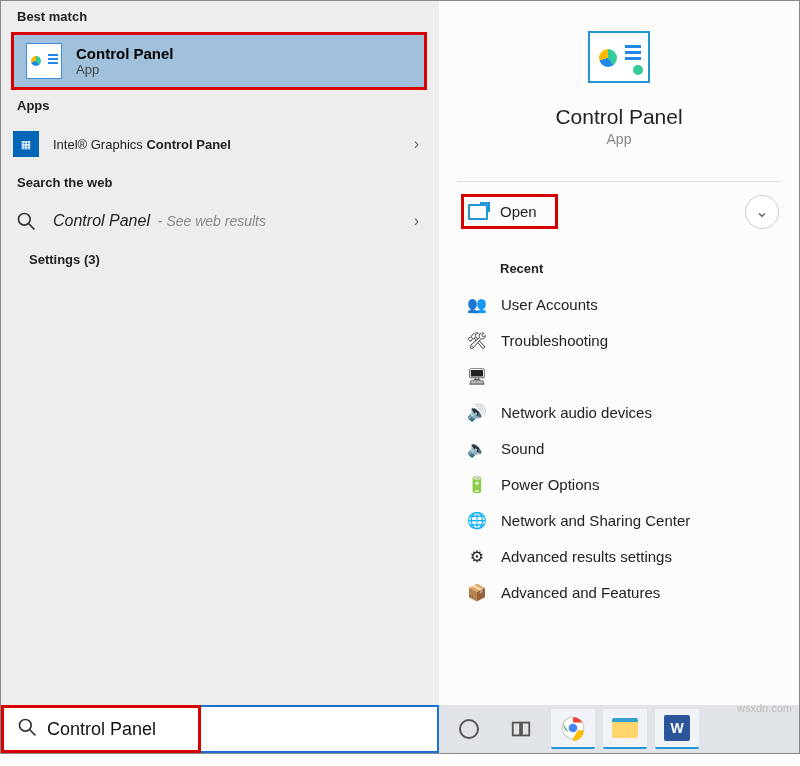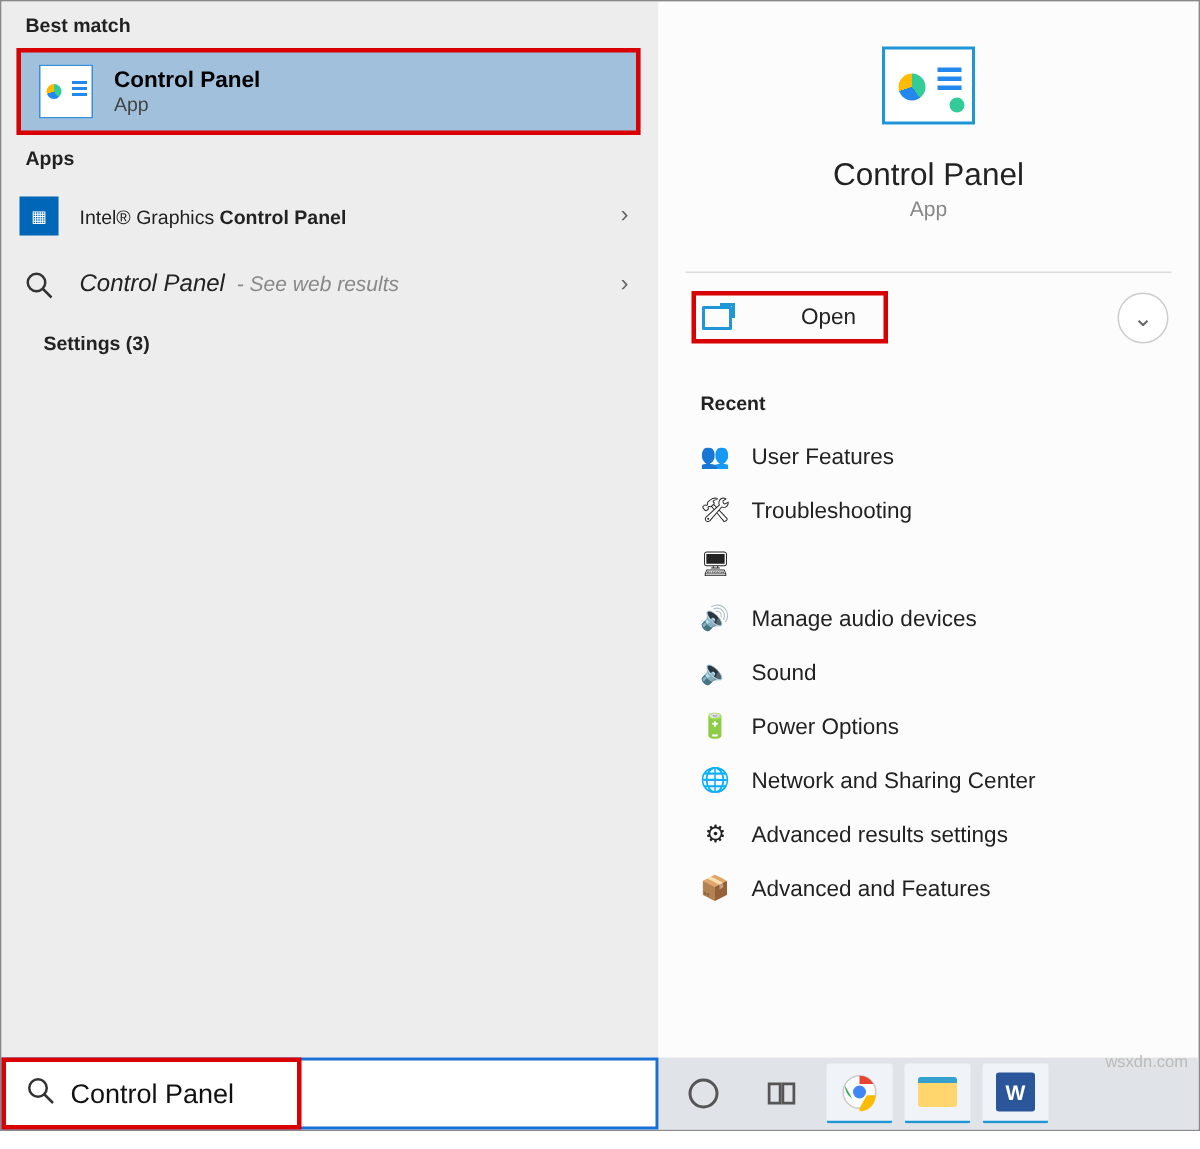--- a/index.html
+++ b/index.html
@@ -31,27 +31,27 @@
 
   
   .cp-preview { display:flex; flex-direction:column; align-items:center; padding:10px 0 20px 0; }
   .cp-preview .big-icon { width:62px; height:52px; background:#fff; border:2px solid #2196d6; display:flex; align-items:center; justify-content:center; margin-bottom:22px; }
   .cp-preview .title { font-size:21px; color:#222; }
   .cp-preview .subtitle { font-size:14px; color:#888; margin-top:2px; }
 
   .divider { height:1px; background:#ddd; margin: 14px 18px 0 18px; }
 
   .open-row { display:flex; align-items:center; padding:12px 0 12px 22px; position:relative; }
-  .open-highlight { border:3px solid #d80000; display:inline-flex; align-items:center; padding:6px 18px 6px 4px;gap:34px; }
+  .open-highlight { border:3px solid #d80000; display:inline-flex; align-items:center; padding:6px 18px 6px 4px; }
   .open-highlight .open-icon { width:20px;height:16px;border:2px solid #2196d6;border-radius:1px;position:relative;margin-right:12px; }
   .open-highlight .open-icon::after{content:"";position:absolute;top:-4px;right:-4px;width:8px;height:8px;border-top:2px solid #2196d6;border-right:2px solid #2196d6;}
   .open-label { font-size:15px; color:#222; }
   .expand-circle { position:absolute; right:20px; width:34px;height:34px;border-radius:50%;border:1px solid #ccc;display:flex;align-items:center;justify-content:center;color:#666;font-size:16px;background:#fff; }
 
-  .recent-heading { font-size:13px;font-weight:600;color:#222;padding:20px 0 10px 28px; }
+  .recent-heading { font-size:13px;font-weight:600;color:#222;padding:20px 0 10px 28px;margin-left:33px; }
   .recent-list { display:flex;flex-direction:column; }
   .recent-item { display:flex;align-items:center;padding:8px 0 8px 28px;font-size:15px;color:#222;cursor:default; }
   .recent-item .ri-icon { width:20px;height:20px;margin-right:14px;display:flex;align-items:center;justify-content:center;font-size:16px; }
 
   
   .bottom { height:48px; display:flex; }
   .searchbox { width:438px; border:2px solid #1a6fd6; display:flex; align-items:center; background:#fff; position:relative; }
   .searchbox .mag-icon { margin:0 10px 0 14px; }
   .searchbox .red-out { position:absolute; left:-2px; top:-2px; right:auto; border:3px solid #d80000; height:48px; width:200px; pointer-events:none; }
   .searchbox input { border:none; outline:none; font-size:18px; flex:1; background:transparent; color:#111; }
@@ -104,20 +104,21 @@
       <div class="section-heading">Apps</div>
 
       <div class="app-item">
         <div class="icon-sq blue-sq">▦</div>
         <div class="label">
           <span>Intel® Graphics </span><b>Control Panel</b>
         </div>
         <div class="chev">›</div>
       </div>
 
+      <div class="section-heading">Search the web</div>
 
       <div class="web-item app-item">
         <div class="icon-sq">
           <svg class="mag" width="20" height="20" viewBox="0 0 24 24">
               <circle cx="10" cy="10" r="7"></circle>
               <line x1="15" y1="15" x2="22" y2="22"></line>
             </svg>
         </div>
         <div class="label">
           <span>Control Panel</span><span class="dash"> - See web results</span>
@@ -154,32 +155,32 @@
         </div>
         <div class="expand-circle">
           <span>⌄</span>
         </div>
       </div>
 
       <div class="recent-heading">Recent</div>
       <div class="recent-list" id="recent-list">
           <div class="recent-item">
             <span class="ri-icon">👥</span>
-            <span>User Features</span>
+            <span>User Accounts</span>
           </div>
           <div class="recent-item">
             <span class="ri-icon">🛠</span>
             <span>Troubleshooting</span>
           </div>
           <div class="recent-item">
             <span class="ri-icon">🖥</span>
           </div>
           <div class="recent-item">
             <span class="ri-icon">🔊</span>
-            <span>Manage audio devices</span>
+            <span>Network audio devices</span>
           </div>
           <div class="recent-item">
             <span class="ri-icon">🔈</span>
             <span>Sound</span>
           </div>
           <div class="recent-item">
             <span class="ri-icon">🔋</span>
             <span>Power Options</span>
           </div>
           <div class="recent-item">

